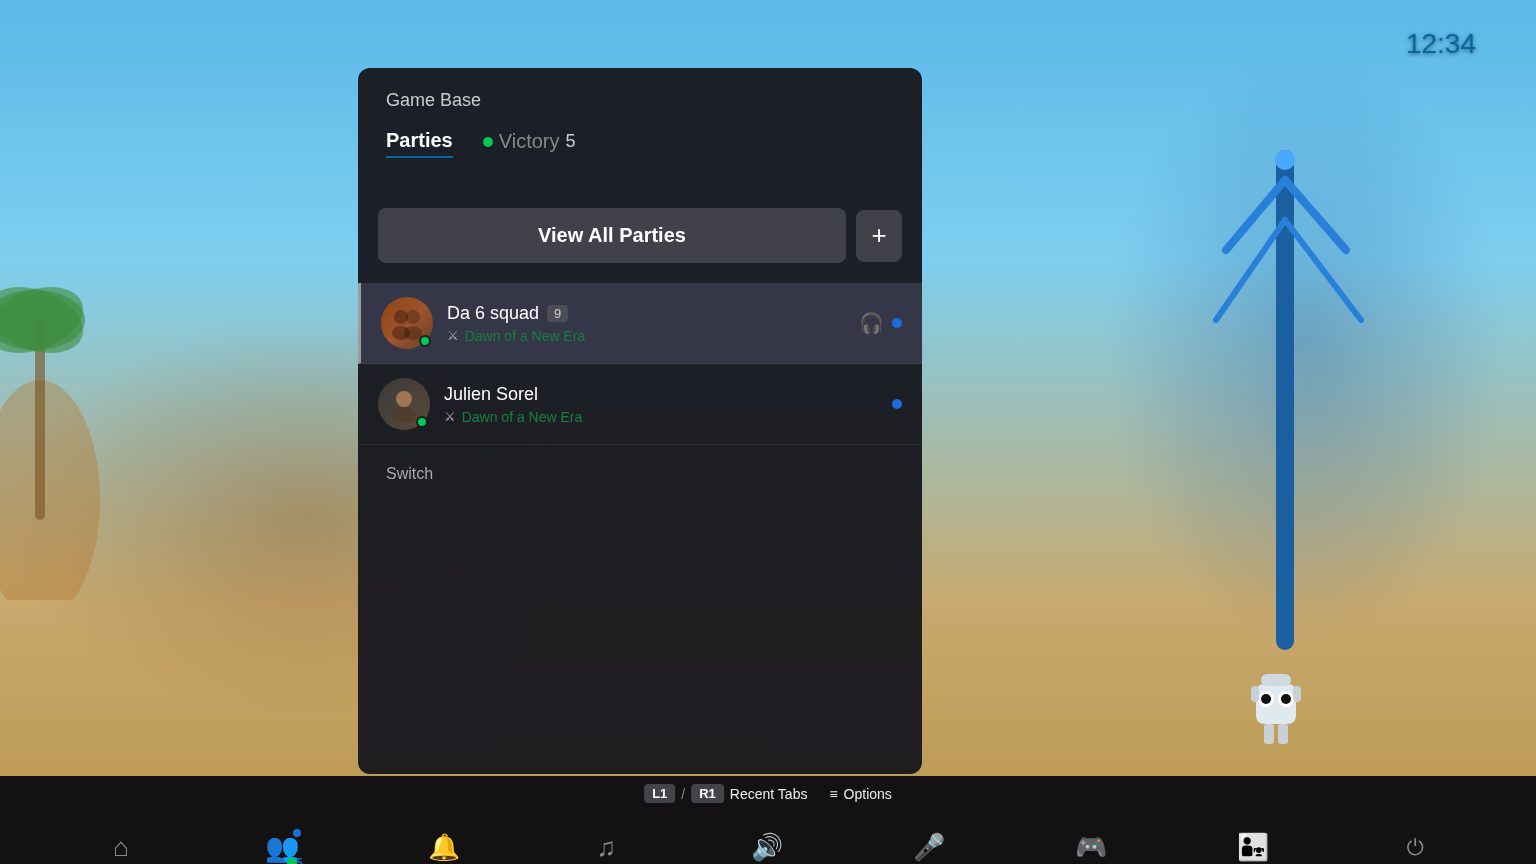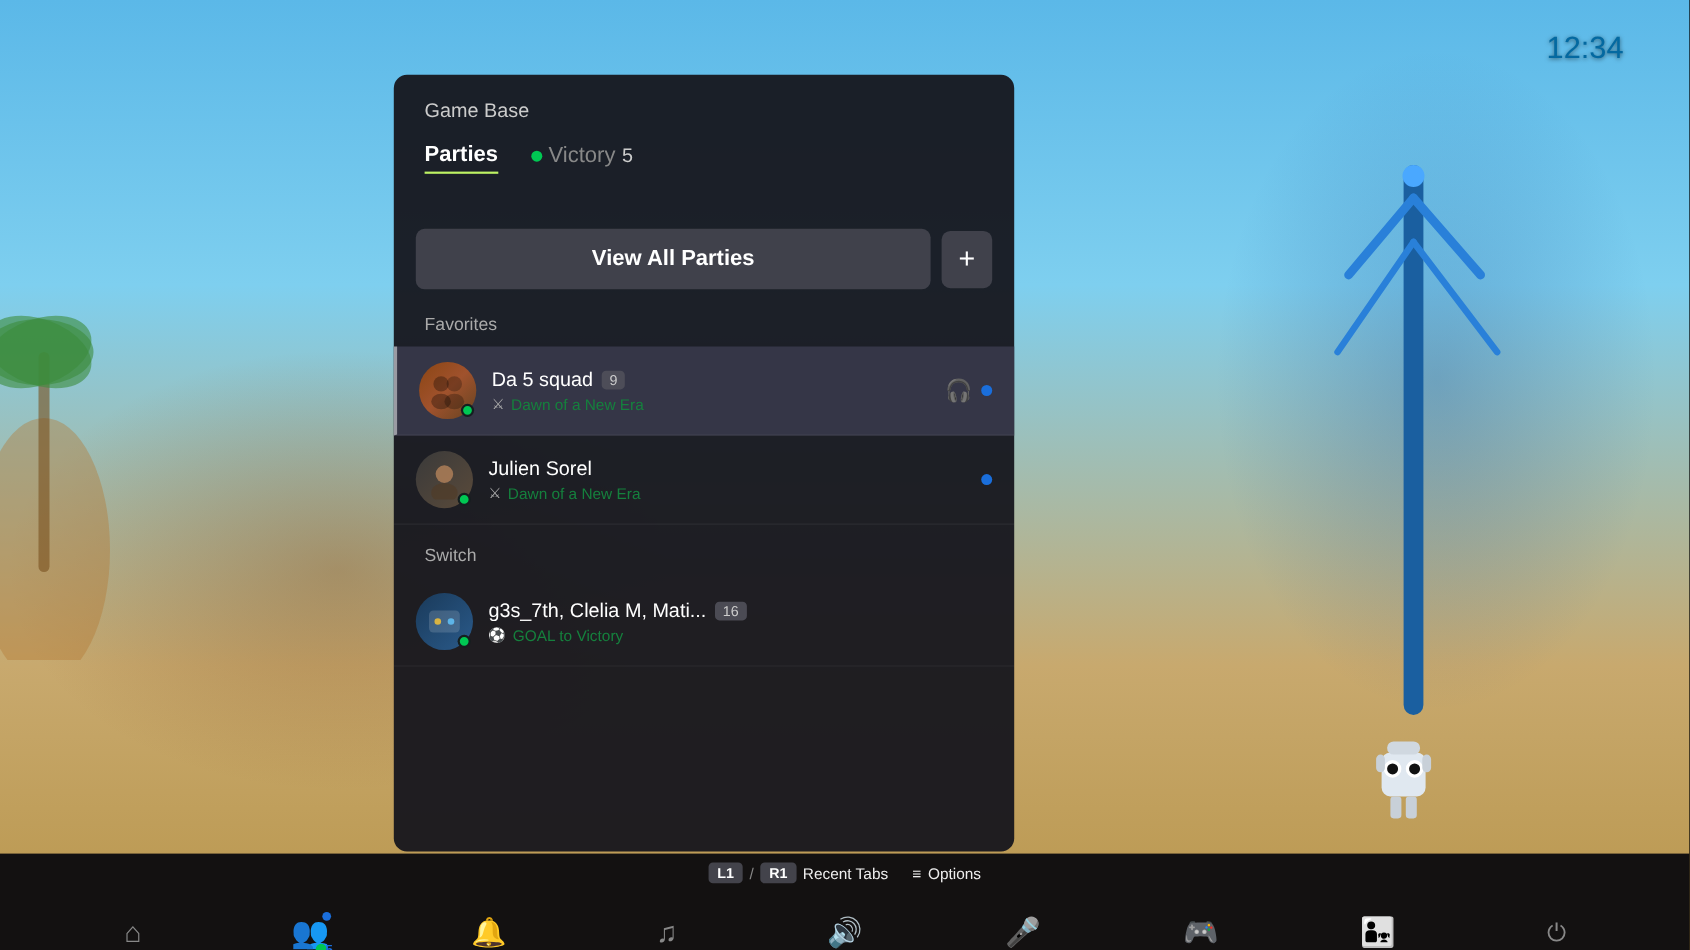--- a/index.html
+++ b/index.html
@@ -76,21 +76,21 @@
       font-size: 20px;
       font-weight: 400;
       cursor: pointer;
       padding-bottom: 4px;
       position: relative;
     }
 
     .tab.active {
       color: #fff;
       font-weight: 600;
-      border-bottom: 2px solid #bef264;
+      border-bottom: 2px solid #0369a1;
     }
 
     .tab-friends {
       display: flex;
       align-items: center;
       gap: 6px;
     }
 
     .friends-badge {
       width: 10px;
@@ -439,37 +439,36 @@
       <span>Victory</span>
       <span class="friends-count">5</span>
     </div>
   </div>
 
   <div class="view-all-row">
     <button class="view-all-btn">View All Parties</button>
     <button class="add-btn">+</button>
   </div>
 
-  <div class="section-label">Favorites</div>
 
   <div class="party-item selected">
     <div class="avatar-wrap">
       <div class="avatar-circle avatar-group">
         <svg width="36" height="36" viewBox="0 0 36 36">
           <circle cx="12" cy="12" r="7" fill="rgba(0,0,0,0.3)"></circle>
           <circle cx="24" cy="12" r="7" fill="rgba(0,0,0,0.25)"></circle>
           <ellipse cx="12" cy="28" rx="9" ry="7" fill="rgba(0,0,0,0.3)"></ellipse>
           <ellipse cx="24" cy="28" rx="9" ry="7" fill="rgba(0,0,0,0.25)"></ellipse>
         </svg>
       </div>
       <div class="online-dot"></div>
     </div>
     <div class="item-info">
       <div class="item-name-row">
-        <span class="item-name">Da 5 squad</span>
+        <span class="item-name">Da 6 squad</span>
         <span class="badge">9</span>
       </div>
       <div class="item-game-row">
         <span class="game-icon">⚔</span>
         <span class="item-game">Dawn of a New Era</span>
       </div>
     </div>
     <div class="item-actions">
       <span class="headset-icon">🎧</span>
       <div class="online-indicator"></div>
@@ -495,42 +494,20 @@
         <span class="item-game">Dawn of a New Era</span>
       </div>
     </div>
     <div class="item-actions">
       <div class="online-indicator"></div>
     </div>
   </div>
 
   <div class="section-label" style="margin-top:16px;">Switch</div>
 
-  <div class="party-item">
-    <div class="avatar-wrap">
-      <div class="avatar-circle avatar-game">
-        <svg width="36" height="36" viewBox="0 0 36 36">
-          <rect x="4" y="8" width="28" height="20" rx="4" fill="rgba(255,255,255,0.15)"></rect>
-          <circle cx="12" cy="18" r="3" fill="rgba(255,200,50,0.8)"></circle>
-          <circle cx="24" cy="18" r="3" fill="rgba(100,200,255,0.8)"></circle>
-        </svg>
-      </div>
-      <div class="online-dot"></div>
-    </div>
-    <div class="item-info">
-      <div class="item-name-row">
-        <span class="item-name">g3s_7th, Clelia M, Mati...</span>
-        <span class="badge">16</span>
-      </div>
-      <div class="item-game-row">
-        <span class="game-icon">⚽</span>
-        <span class="item-game">GOAL to Victory</span>
-      </div>
-    </div>
-  </div>
 </div>
 
 <div class="bottom-bar">
   <div class="bottom-hint">
     <span class="btn-badge">L1</span>
     <span class="hint-sep">/</span>
     <span class="btn-badge">R1</span>
     <span>Recent Tabs</span>
     <span style="margin-left:16px;">≡</span>
     <span>Options</span>

